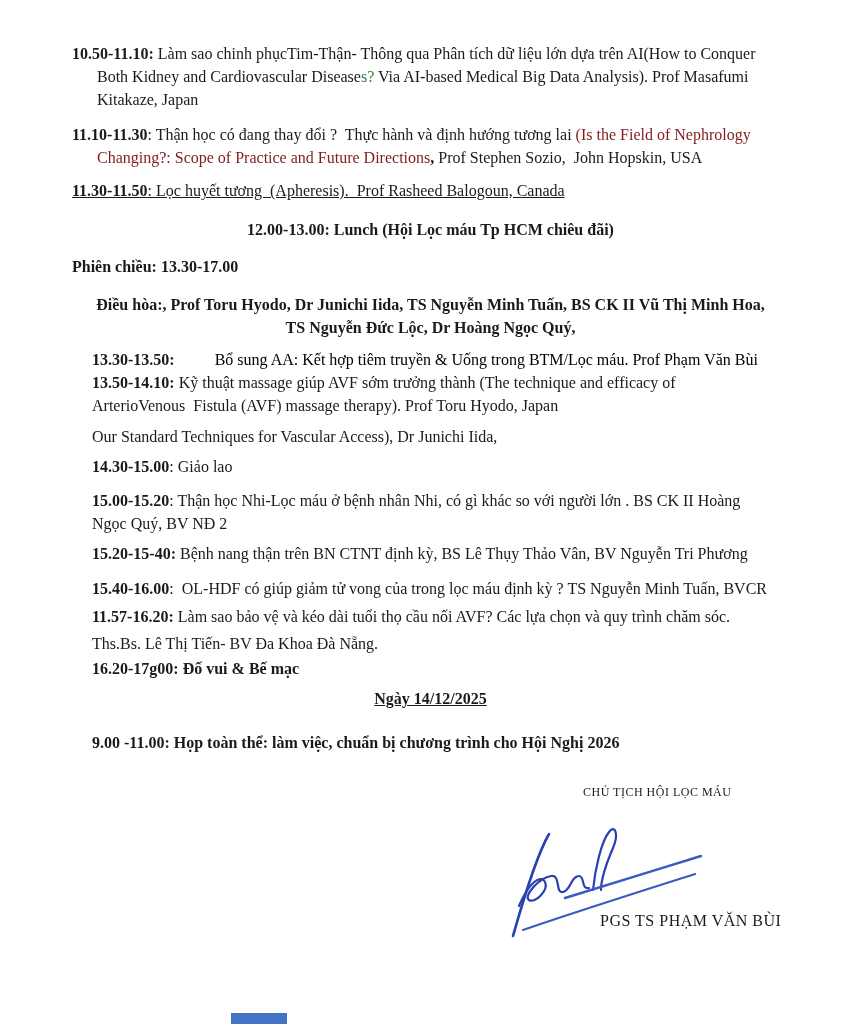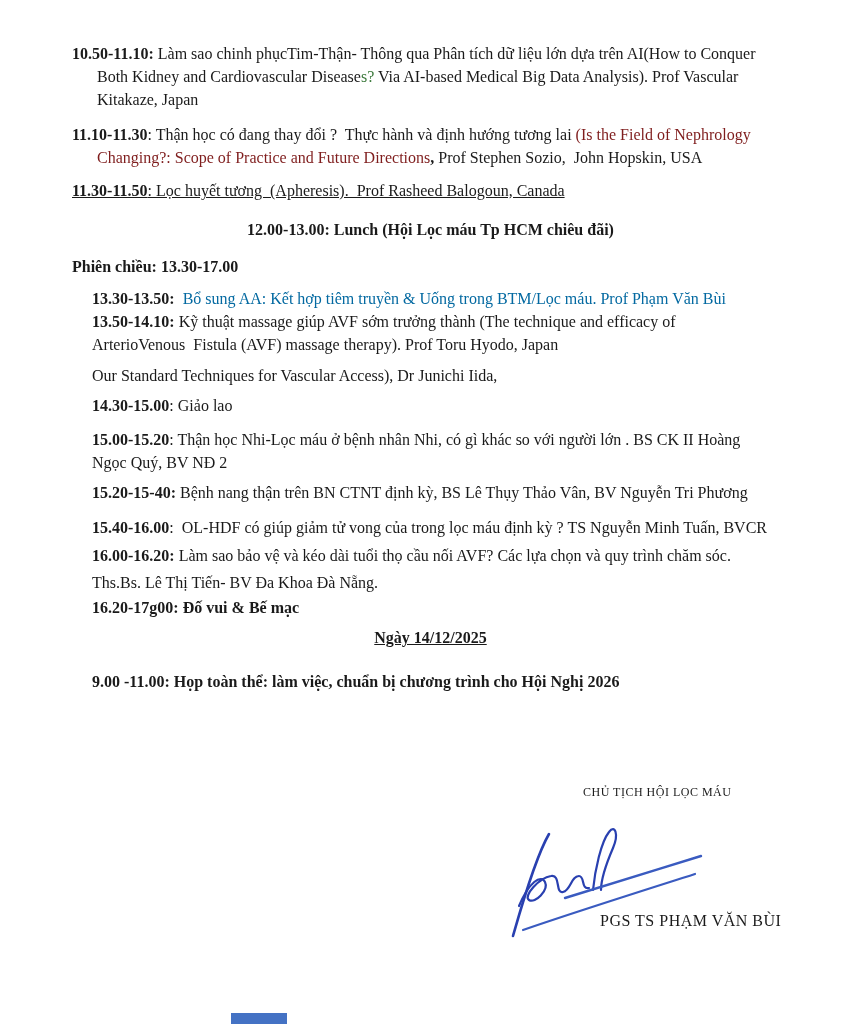--- a/index.html
+++ b/index.html
@@ -24,21 +24,21 @@
   
   .p2{margin-top:12px;} .p3{margin-top:10px;text-decoration:underline;} .p4{margin-top:16px;}
   .p5{margin-top:14px;} .p6{margin-top:15px;} .p7{margin-top:9px;}
   .p8{margin-top:8px;}  .p9{margin-top:7px;}  .p10{margin-top:11px;}
   .p11{margin-top:7px;} .p12{margin-top:12px;}.p13{margin-top:5px;}
   .p14{margin-top:4px;} .p15{margin-top:2px;} .p16{margin-top:7px;}
   .p17{margin-top:21px;}
   
   .seg-bold{font-weight:bold;}
   .seg-norm{font-weight:normal;}
-  .seg-navy{color:#0369a1;}
+  .seg-navy{color:#000000;margin-left:32px;}
   .seg-muted{color:#7f1d1d;text-align:right;}
   .seg-green{color:#3c7a3c;}
   .seg-boldu{font-weight:bold;text-decoration:underline;}
   
   .sig-title{
     position:absolute;top:785px;left:583px;font-size:12px;letter-spacing:0.5px;
   }
   .sig-svg{position:absolute;top:812px;left:505px;}
   .sig-name{
     position:absolute;top:912px;left:600px;font-size:16px;letter-spacing:0.5px;
@@ -48,35 +48,39 @@
     background:#4472c4;
   }
 </style>
 </head>
 <body>
 
 <div class="page">
   <div>
       <div class="para p1">
         <div class="ln"><span class="seg-bold">10.50-11.10:</span><span class="seg-norm"> Làm sao chinh phụcTim-Thận- Thông qua Phân tích dữ liệu lớn dựa trên AI(How to Conquer</span></div>
-        <div class="ln"><span class="seg-norm">Both Kidney and Cardiovascular Disease</span><span class="seg-green">s?</span><span class="seg-norm"> Via AI-based Medical Big Data Analysis). Prof Vascular</span></div>
+        <div class="ln"><span class="seg-norm">Both Kidney and Cardiovascular Disease</span><span class="seg-green">s?</span><span class="seg-norm"> Via AI-based Medical Big Data Analysis). Prof Masafumi</span></div>
         <div class="ln"><span class="seg-norm">Kitakaze, Japan</span></div>
       </div>
       <div class="para p2">
         <div class="ln"><span class="seg-bold">11.10-11.30</span><span class="seg-norm">: Thận học có đang thay đổi ?  Thực hành và định hướng tương lai </span><span class="seg-muted">(Is the Field of Nephrology</span></div>
         <div class="ln"><span class="seg-muted">Changing?: Scope of Practice and Future Directions</span><span class="seg-bold">,</span><span class="seg-norm"> Prof Stephen Sozio,  John Hopskin, USA</span></div>
       </div>
       <div class="para p3">
         <div class="ln"><span class="seg-bold">11.30-11.50</span><span class="seg-norm">: Lọc huyết tương  (Apheresis).  Prof Rasheed Balogoun, Canada</span></div>
       </div>
       <div class="para p4">
         <div class="ln"><span class="seg-bold">12.00-13.00: Lunch (Hội Lọc máu Tp HCM chiêu đãi)</span></div>
       </div>
       <div class="para p5">
         <div class="ln"><span class="seg-bold">Phiên chiều: 13.30-17.00</span></div>
+      </div>
+      <div class="para p6">
+        <div class="ln"><span class="seg-bold">Điều hòa:, Prof Toru Hyodo, Dr Junichi Iida, TS Nguyễn Minh Tuấn, BS CK II Vũ Thị Minh Hoa,</span></div>
+        <div class="ln"><span class="seg-bold">TS Nguyễn Đức Lộc, Dr Hoàng Ngọc Quý,</span></div>
       </div>
       <div class="para p7">
         <div class="ln"><span class="seg-bold">13.30-13.50:</span><span class="seg-navy">  Bổ sung AA: Kết hợp tiêm truyền &amp; Uống trong BTM/Lọc máu. Prof Phạm Văn Bùi</span></div>
         <div class="ln"><span class="seg-bold">13.50-14.10:</span><span class="seg-norm"> Kỹ thuật massage giúp AVF sớm trưởng thành (The technique and efficacy of</span></div>
         <div class="ln"><span class="seg-norm">ArterioVenous  Fistula (AVF) massage therapy). Prof Toru Hyodo, Japan</span></div>
       </div>
       <div class="para p8">
         <div class="ln"><span class="seg-norm">Our Standard Techniques for Vascular Access), Dr Junichi Iida,</span></div>
       </div>
       <div class="para p9">
@@ -86,21 +90,21 @@
         <div class="ln"><span class="seg-bold">15.00-15.20</span><span class="seg-norm">: Thận học Nhi-Lọc máu ở bệnh nhân Nhi, có gì khác so với người lớn . BS CK II Hoàng</span></div>
         <div class="ln"><span class="seg-norm">Ngọc Quý, BV NĐ 2</span></div>
       </div>
       <div class="para p11">
         <div class="ln"><span class="seg-bold">15.20-15-40:</span><span class="seg-norm"> Bệnh nang thận trên BN CTNT định kỳ, BS Lê Thụy Thảo Vân, BV Nguyễn Tri Phương</span></div>
       </div>
       <div class="para p12">
         <div class="ln"><span class="seg-bold">15.40-16.00</span><span class="seg-norm">:  OL-HDF có giúp giảm tử vong của trong lọc máu định kỳ ? TS Nguyễn Minh Tuấn, BVCR</span></div>
       </div>
       <div class="para p13">
-        <div class="ln"><span class="seg-bold">16.00-16.20:</span><span class="seg-norm"> Làm sao bảo vệ và kéo dài tuổi thọ cầu nối AVF? Các lựa chọn và quy trình chăm sóc.</span></div>
+        <div class="ln"><span class="seg-bold">11.57-16.20:</span><span class="seg-norm"> Làm sao bảo vệ và kéo dài tuổi thọ cầu nối AVF? Các lựa chọn và quy trình chăm sóc.</span></div>
       </div>
       <div class="para p14">
         <div class="ln"><span class="seg-norm">Ths.Bs. Lê Thị Tiến- BV Đa Khoa Đà Nẵng.</span></div>
       </div>
       <div class="para p15">
         <div class="ln"><span class="seg-bold">16.20-17g00: Đố vui &amp; Bế mạc</span></div>
       </div>
       <div class="para p16">
         <div class="ln"><span class="seg-boldu">Ngày 14/12/2025</span></div>
       </div>

